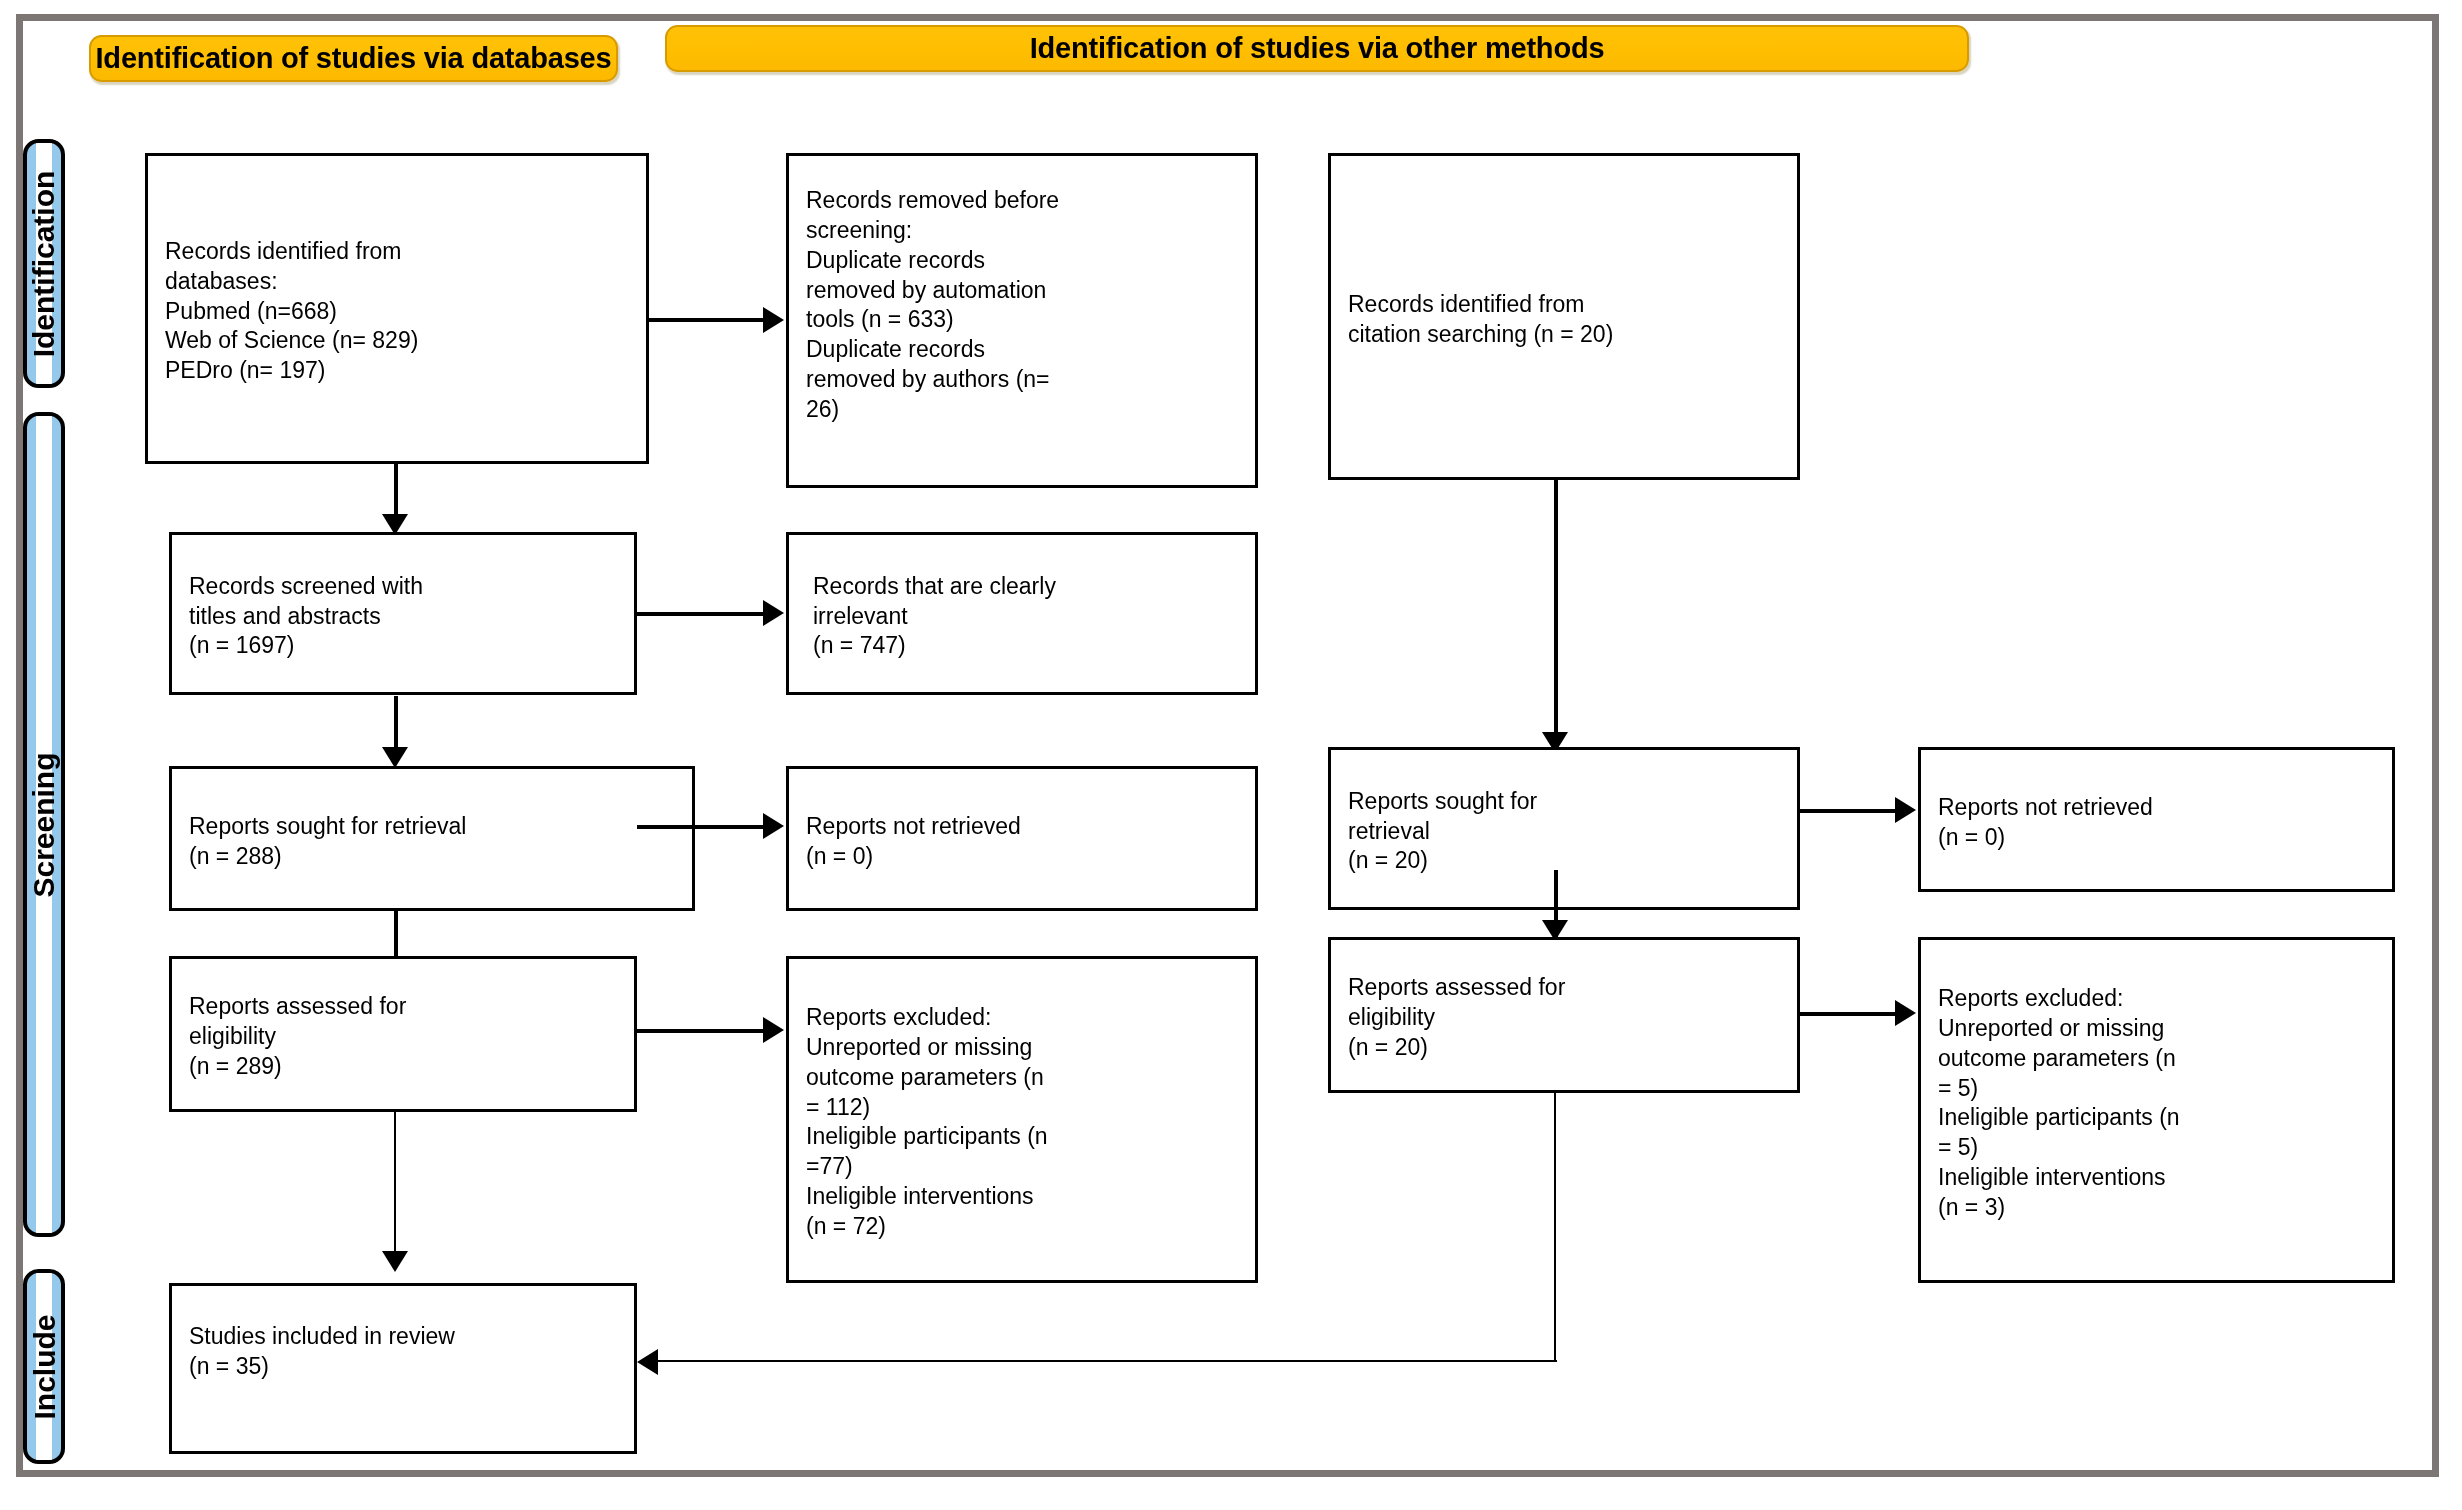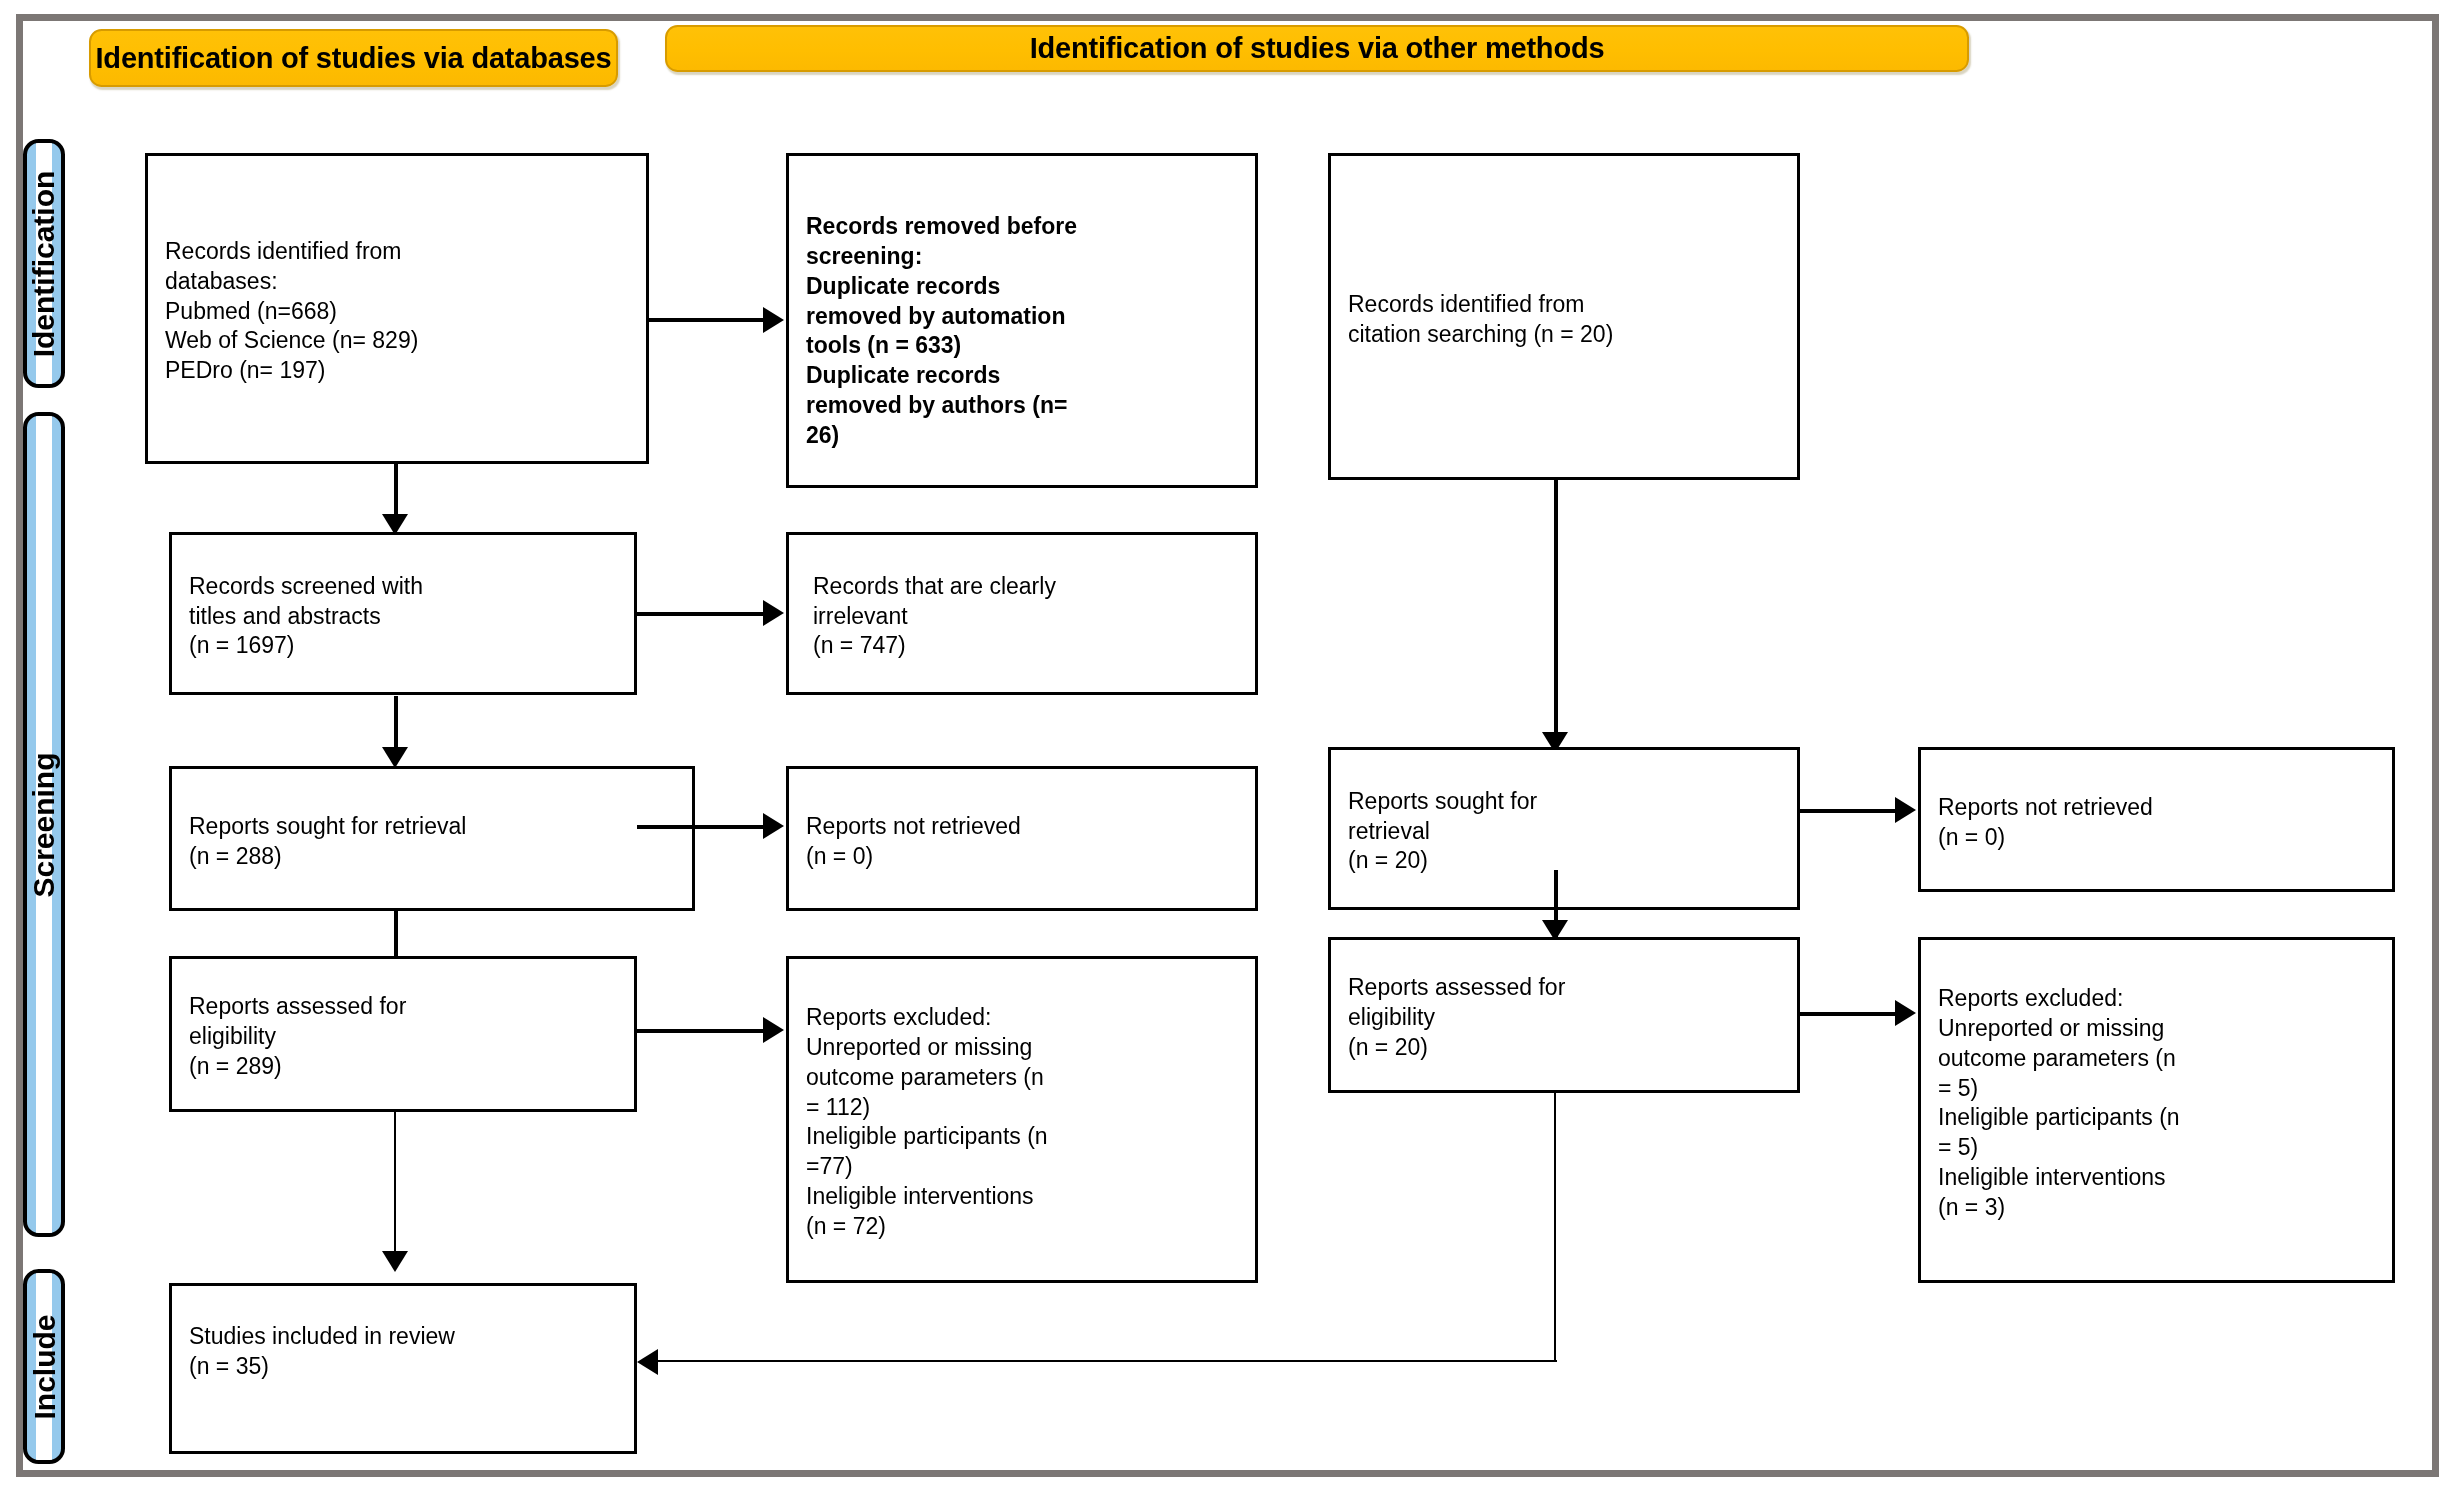--- a/index.html
+++ b/index.html
@@ -119,21 +119,21 @@
     border-right: 13.2px solid transparent;
     border-top: 21px solid #000000;
   }
 </style>
 </head>
 <body>
 
 <div id="canvas">
   <div id="frame"></div>
 
-  <div class="section-header" style="left:89px; top:29px; width:529px; height:58px;">Identification of studies via databases</div>
+  <div class="section-header" style="left:89px; top:35px; width:529px; height:47px;">Identification of studies via databases</div>
 
   <div class="section-header" style="left:665px; top:25px; width:1304px; height:47px;">Identification of studies via other methods</div>
 
   <div class="phase" style="left:23px; top:139px; width:42px; height:249px;">
     <div class="phase-inner">
       <span class="phase-text">Identification</span>
     </div>
   </div>
 
   <div class="phase" style="left:23px; top:412px; width:42px; height:825px;">
@@ -149,21 +149,21 @@
   </div>
 
   <div class="box centered-v" style="left:145px; top:153px; width:504px; height:311px;">
     <span class="txt">Records identified from
 databases:
 Pubmed (n=668)
 Web of Science (n= 829)
 PEDro (n= 197)</span>
   </div>
 
-  <div class="box" style="left:786px; top:153px; width:472px; height:335px; padding-top:26px;font-weight:bold;">
+  <div class="box" style="left:786px; top:153px; width:472px; height:335px; padding-top:0;">
     <span class="txt">Records removed before
 screening:
     Duplicate records
     removed by automation
     tools (n = 633)
     Duplicate records
     removed by authors (n=
     26)</span>
   </div>
 

